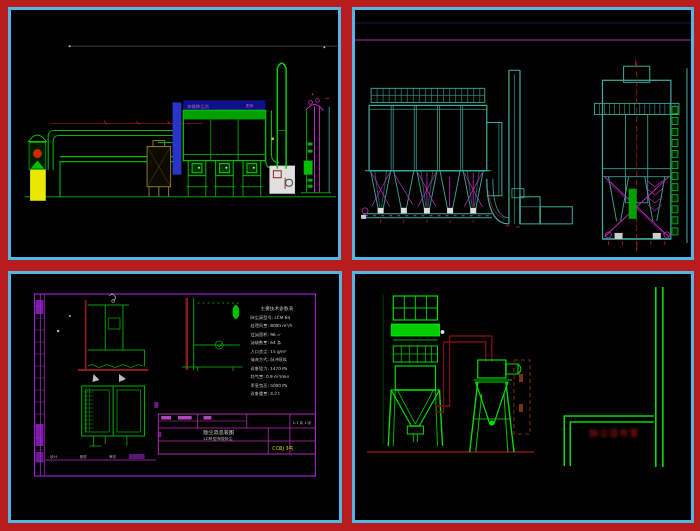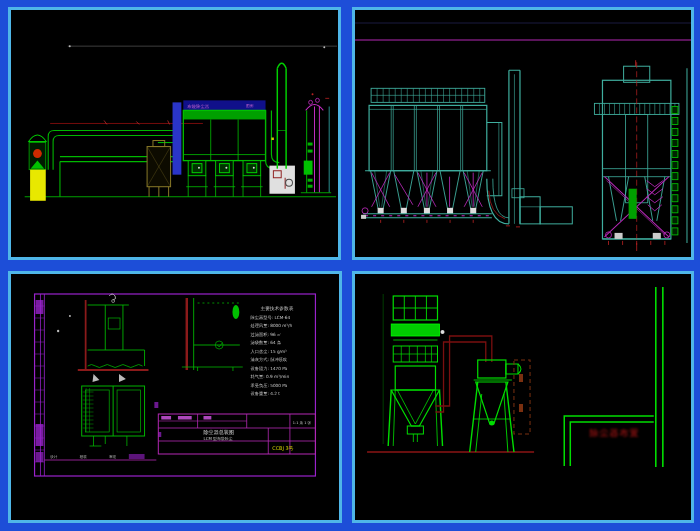--- a/index.html
+++ b/index.html
@@ -1,16 +1,16 @@
 <!DOCTYPE html>
 <html><head>
 <meta charset="utf-8">
 <style>
   html,body{margin:0;padding:0;background:#ffffff;}
-  .canvas{position:relative;width:700px;height:531px;background:#1d4ed8;overflow:hidden;
+  .canvas{position:relative;width:700px;height:531px;background:#b91c1c;overflow:hidden;
           font-family:"DejaVu Sans",sans-serif;}
   .panel{position:absolute;background:#000;border:3px solid #4fb6e8;box-sizing:border-box;}
   .panel svg{display:block;width:100%;height:100%;filter:blur(0.3px);}
   #p1{left:8px;top:7px;width:333px;height:253px;}
   #p2{left:352px;top:7px;width:342px;height:253px;}
   #p3{left:8px;top:271px;width:334px;height:252px;}
   #p4{left:352px;top:271px;width:342px;height:252px;}
   text{font-family:"DejaVu Sans",sans-serif;}
   .fuzzy{filter:blur(0.55px);opacity:.92;}
   .fuzzy2{filter:blur(0.8px);opacity:.85;}

